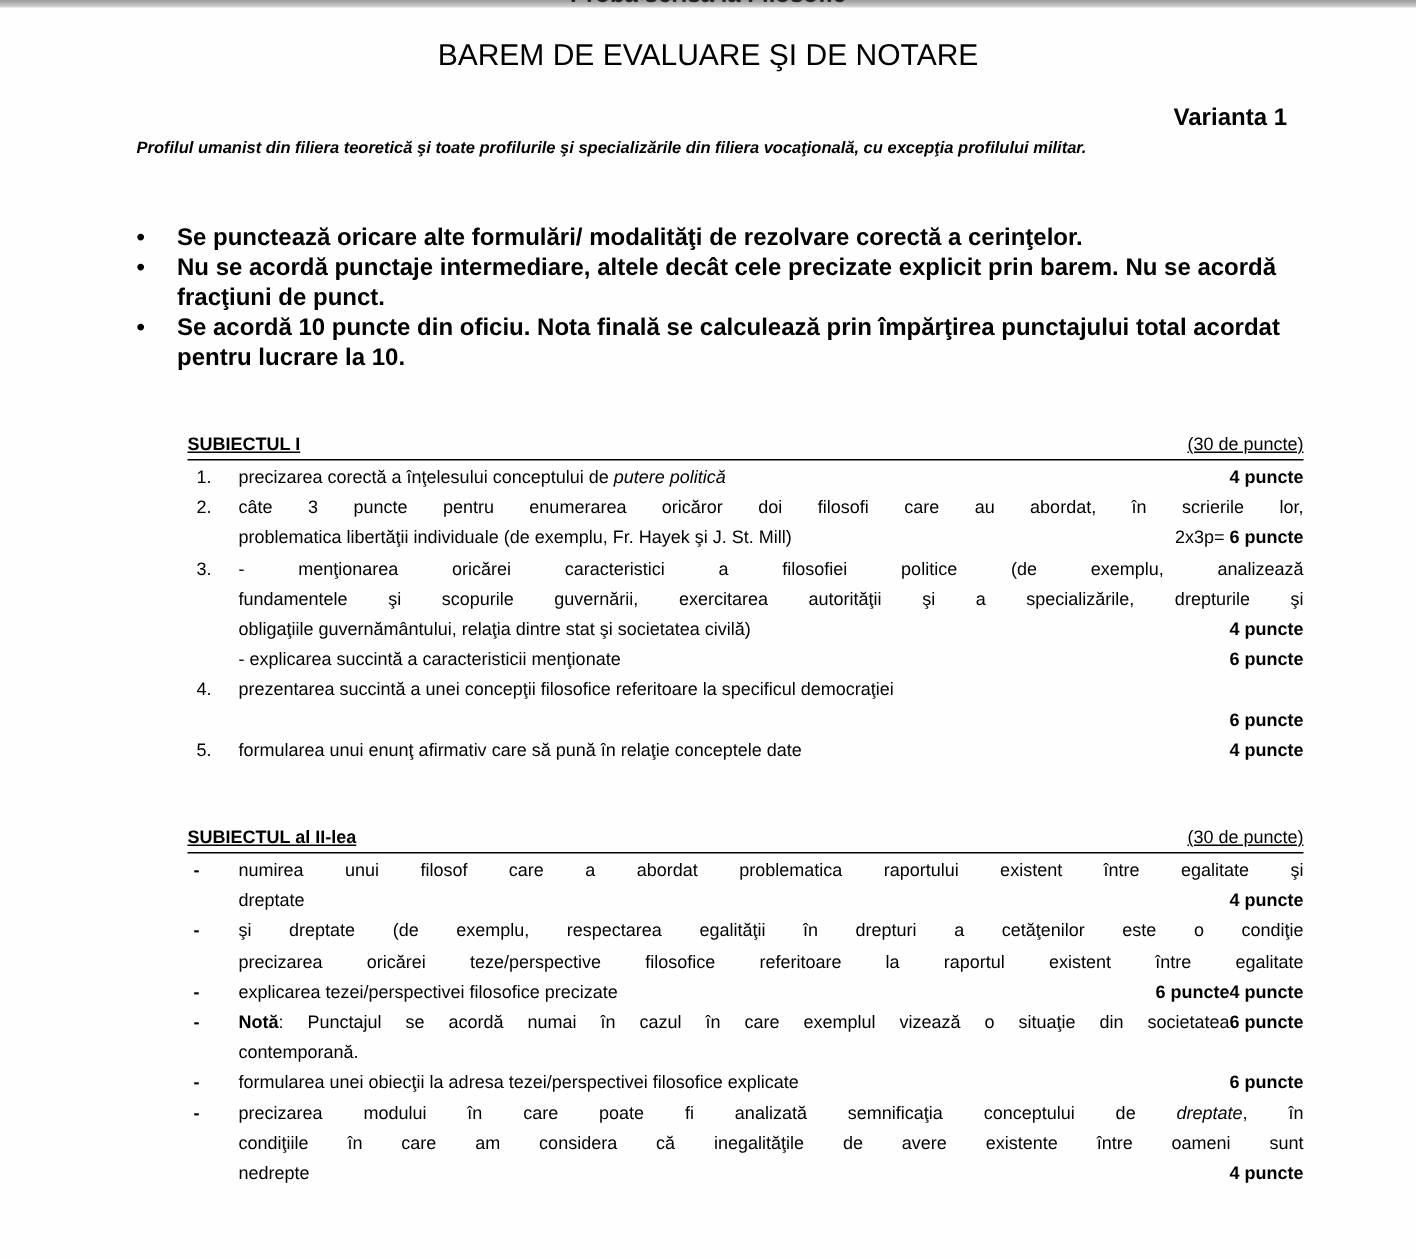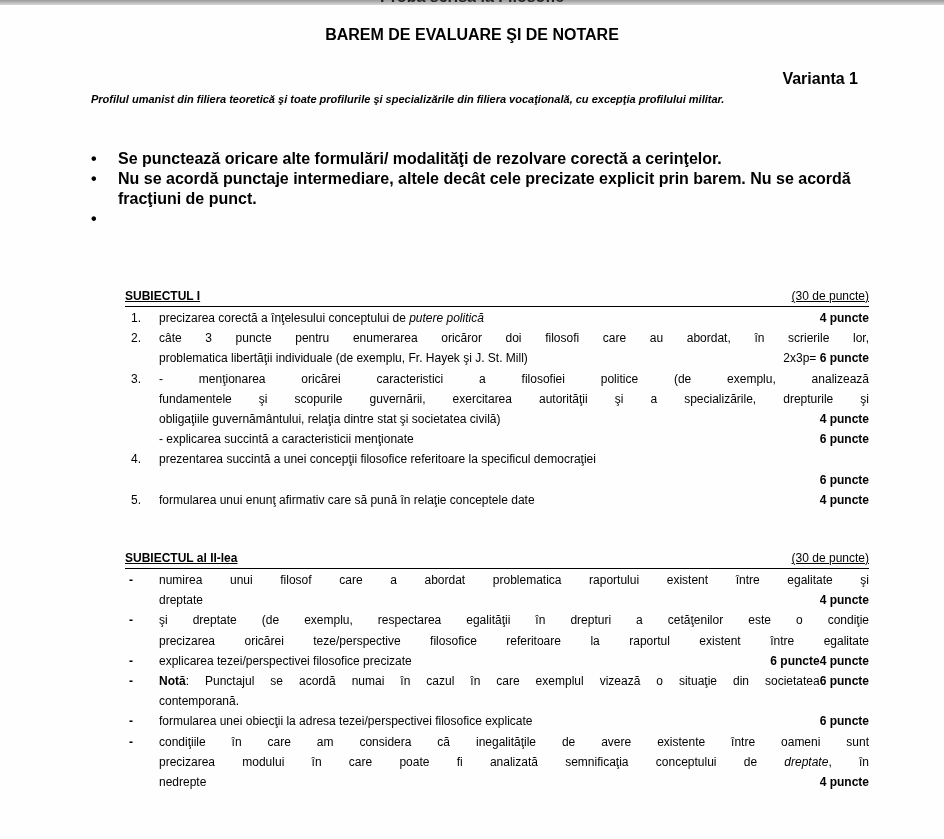--- a/index.html
+++ b/index.html
@@ -10,21 +10,21 @@
   }
   .topbar {
     position: absolute; left: 0; top: 0; width: 944px; height: 5px;
     background: linear-gradient(#9a9a9a, #d8d8d8);
   }
   .cut-header {
     position: absolute; left: 0; width: 944px; top: -12px; text-align: center;
     font-weight: bold; font-size: 16px; color: #222; clip-path: inset(12px 0 0 0);
   }
   .abs { position: absolute; white-space: nowrap; }
-  .title { left: 0; width: 944px; top: 26px; text-align: center; font-weight: bold; font-size: 16px; }
+  .title { left: 0; width: 944px; top: 26px; text-align: center; font-weight: normal; font-size: 20px; }
   .variant { right: 86px; top: 70px; font-weight: bold; font-size: 16px; }
   .profile { left: 91px; top: 89px; width: 775px; font-weight: bold; font-style: italic; font-size: 11px; line-height: 20px; white-space: normal; }
   .rules { left: 91px; top: 149px; width: 775px; font-weight: bold; font-size: 16px; line-height: 20px; }
   .rule { position: relative; padding-left: 27px; white-space: normal; }
   .rule .bullet { position: absolute; left: 0; top: 0; }
   .section { left: 125px; width: 744px; font-size: 12px; line-height: 20.2px; }
   .sec-head { display: flex; justify-content: space-between; border-bottom: 1.6px solid #000; height: 19px; line-height: 19px; margin-bottom: 1px; }
   .sec-head .name { font-weight: bold; text-decoration: underline; }
   .sec-head .pts { text-decoration: underline; }
   .row { position: relative; padding-left: 34px; text-align: justify; }
@@ -51,20 +51,21 @@
   <div class="rule">
     <span class="bullet">•</span>
     <span>Se punctează oricare alte formulări/ modalităţi de rezolvare corectă a cerinţelor.</span>
   </div>
   <div class="rule">
     <span class="bullet">•</span>
     <span>Nu se acordă punctaje intermediare, altele decât cele precizate explicit prin barem. Nu se acordă fracţiuni de punct.</span>
   </div>
   <div class="rule">
     <span class="bullet">•</span>
+    <span>Se acordă 10 puncte din oficiu. Nota finală se calculează prin împărţirea punctajului total acordat pentru lucrare la 10.</span>
   </div>
 </div>
 
 <div class="abs section" style="top:287px;">
   <div class="sec-head">
     <span class="name">SUBIECTUL I</span>
     <span class="pts">(30 de puncte)</span>
   </div>
 
   <div class="row">
@@ -149,20 +150,20 @@
   </div>
 
   <div class="row dash">
     <span class="mark">-</span>
     <span class="score">6 puncte</span>
     <span>formularea unei obiecţii la adresa tezei/perspectivei filosofice explicate</span>
   </div>
 
   <div class="row dash">
     <span class="mark">-</span>
+    <span class="line just"><span>precizarea modului în care poate fi analizată semnificaţia conceptului de </span><i>dreptate</i><span>, în</span></span>
     <span class="line just">condiţiile în care am considera că inegalităţile de avere existente între oameni sunt</span>
-    <span class="line just"><span>precizarea modului în care poate fi analizată semnificaţia conceptului de </span><i>dreptate</i><span>, în</span></span>
     <span class="line">
       <span class="score">4 puncte</span>
       <span>nedrepte</span>
     </span>
   </div>
 </div>
 
 </body></html>

